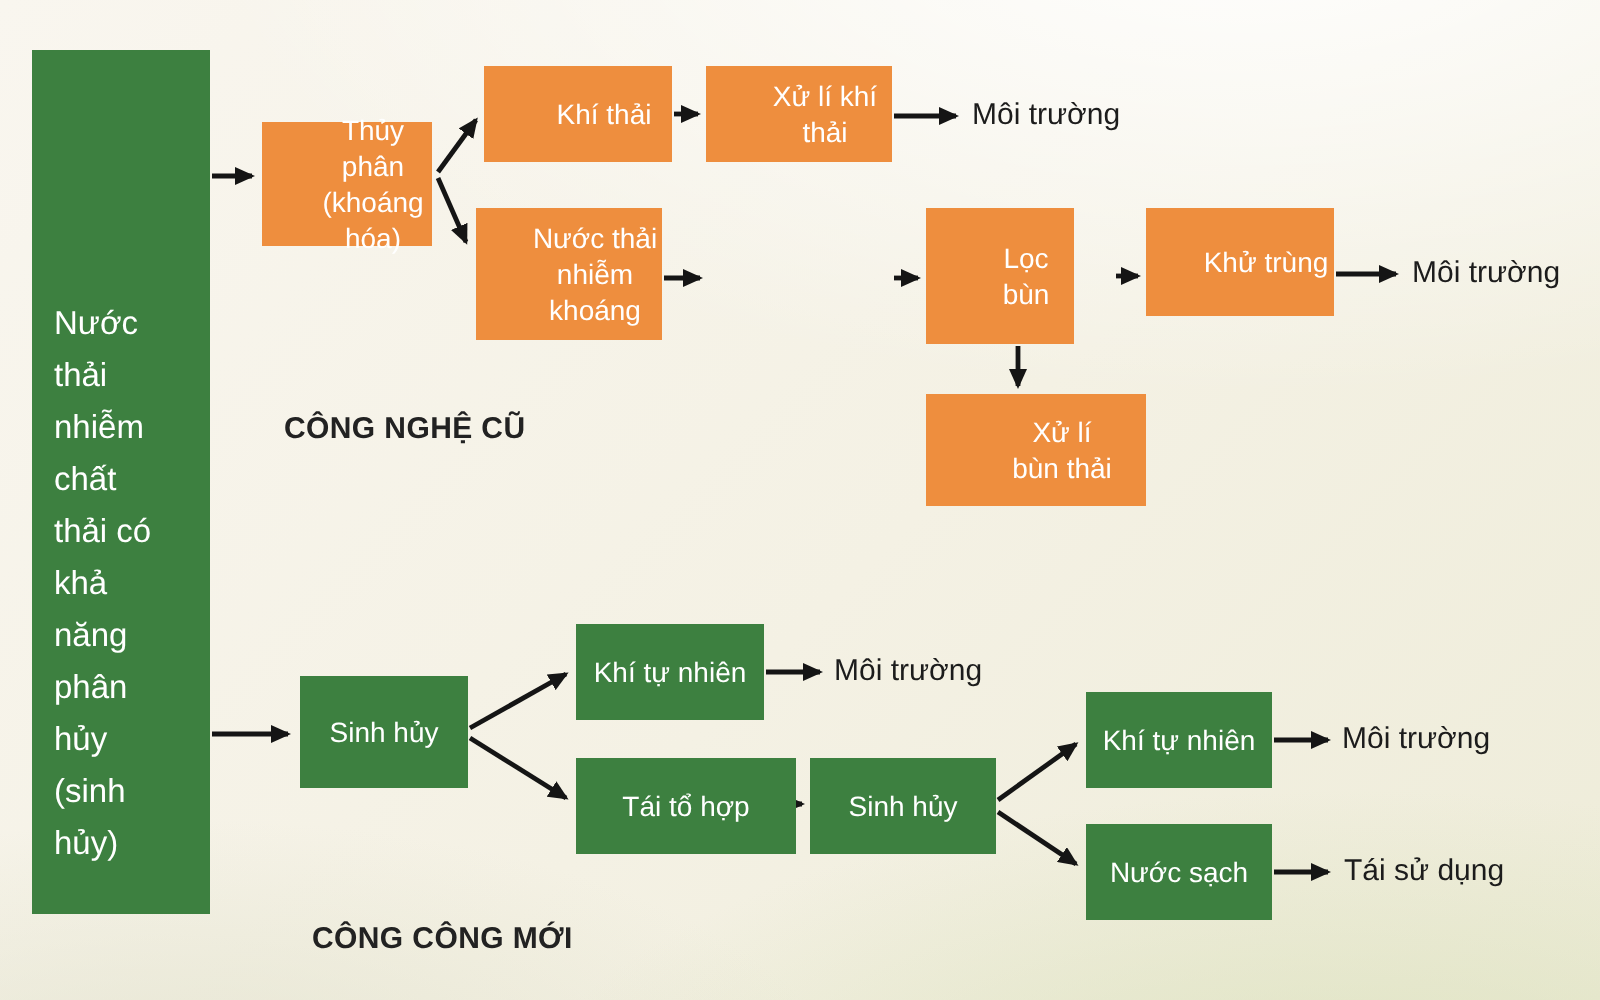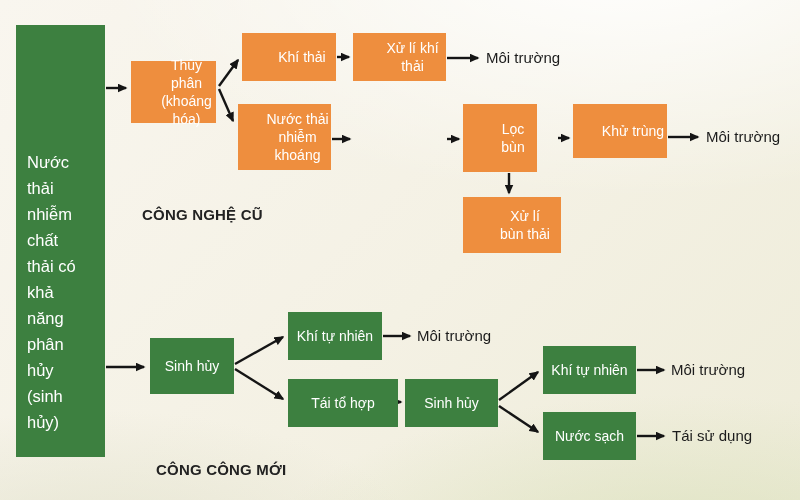--- a/index.html
+++ b/index.html
@@ -33,21 +33,21 @@
   }
   
   #src{left:16px;top:25px;width:89px;height:432px;}
   #thuy-phan{left:131px;top:61px;width:85px;height:62px;}
   #khi-thai{left:242px;top:33px;width:94px;height:48px;}
   #xu-li-khi-thai{left:353px;top:33px;width:93px;height:48px;}
   #nuoc-thai-nhiem-khoang{left:238px;top:104px;width:93px;height:66px;}
   #oxy-hoa-khu{left:354px;top:107px;width:92px;height:66px;}
   #loc-bun{left:463px;top:104px;width:74px;height:68px;}
   #khu-trung{left:573px;top:104px;width:94px;height:54px;}
-  #xu-li-bun-thai{left:463px;top:197px;width:98px;height:56px;}
+  #xu-li-bun-thai{left:463px;top:197px;width:110px;height:56px;}
   #sinh-huy-1{left:150px;top:338px;width:84px;height:56px;}
   #khi-tu-nhien-1{left:288px;top:312px;width:94px;height:48px;}
   #tai-to-hop{left:288px;top:379px;width:110px;height:48px;}
   #sinh-huy-2{left:405px;top:379px;width:93px;height:48px;}
   #khi-tu-nhien-2{left:543px;top:346px;width:93px;height:48px;}
   #nuoc-sach{left:543px;top:412px;width:93px;height:48px;}
   
   #out-mt-1{left:486px;top:49px;}
   #out-mt-2{left:706px;top:128px;}
   #out-mt-3{left:417px;top:327px;}

